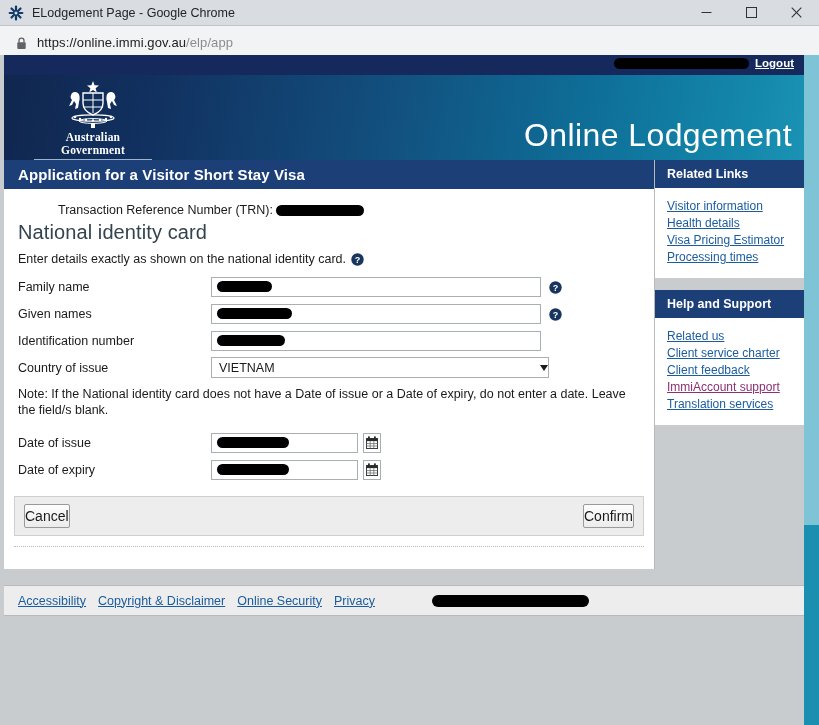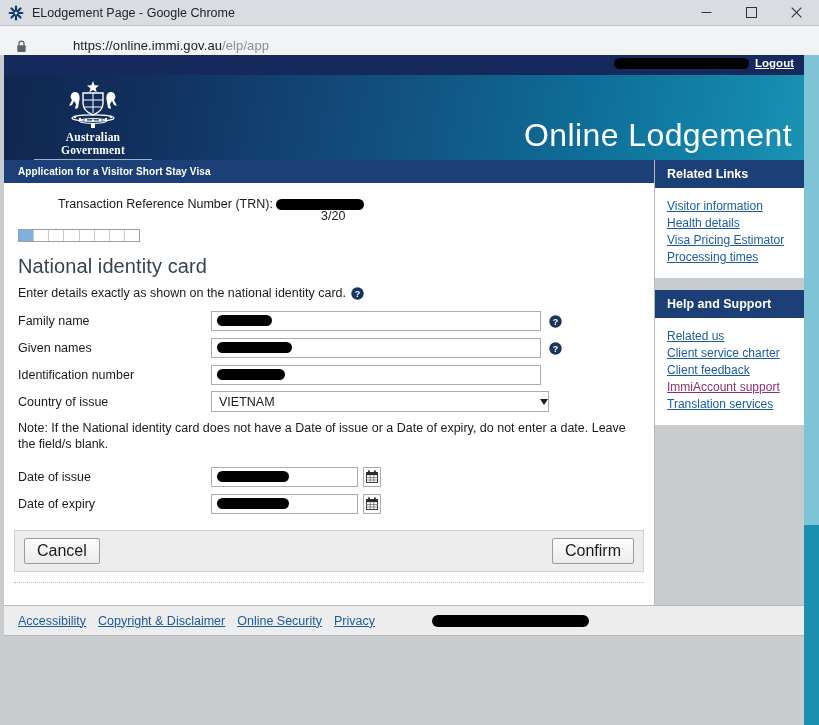--- a/index.html
+++ b/index.html
@@ -60,23 +60,22 @@
     justify-content: center;
     color: #303336;
   }
   .win-btn svg { display: block; }
 
   .urlbar {
     height: 40px;
     background: #f2f3f4;
     display: flex;
     align-items: center;
-    border-bottom: 1px solid #a21caf;
-    box-sizing: border-box;
-    gap: 36px;
+    border-bottom: 7px solid #a21caf;
+    box-sizing: border-box;
   }
   .lock-icon {
     margin-left: 16px;
     margin-right: 10px;
     width: 11px;
     height: 13px;
     flex: 0 0 auto;
   }
   .url-text {
     font-size: 13px;
@@ -184,21 +183,21 @@
   }
   .side-col {
     width: 153px;
     box-sizing: border-box;
     background: #c9cccf;
   }
 
   .section-head {
     background: #1d3f77;
     color: #ffffff;
-    font-size: 10px;
+    font-size: 15px;
     font-weight: bold;
     padding: 6px 0 6px 14px;
     letter-spacing: .1px;
   }
   .main-col .section-head { background: #1d3f77; }
 
   .main-inner { padding: 14px 14px 0 14px; }
 
   .trn-line {
     font-size: 12.5px;
@@ -333,26 +332,26 @@
     margin: 16px 10px 0 10px;
     background: #ededed;
     border: 1px solid #cfcfcf;
     padding: 7px 9px;
     display: flex;
     justify-content: space-between;
     align-items: center;
   }
   .btn {
     font-family: "Liberation Sans", sans-serif;
-    font-size: 16px;
+    font-size: 14px;
     color: #1a1a1a;
     background: linear-gradient(#fdfdfd, #ececed);
     border: 1px solid #9a9a9a;
     border-radius: 2px;
-    padding: 3px 12px;
+    padding: 3px 0;
     cursor: pointer;
   }
   .dotted-sep {
     margin: 10px 10px 0 10px;
     border-top: 1px dotted #b9bcbf;
   }
   .main-spacer { height: 22px; }
 
   
   .side-panel { background: #ffffff; }
@@ -517,33 +516,20 @@
 
         <div class="main-col">
           <div class="section-head">Application for a Visitor Short Stay Visa</div>
 
           <div class="main-inner">
             <div class="trn-line">
               <span>Transaction Reference Number (TRN):</span>
               <span class="redact" style="width:88px;height:11px;"></span>
             </div>
 
-            <div class="progress-row">
-              <span class="progress-count">3/20</span>
-              <div class="progress-bar">
-                <div class="progress-seg filled"></div>
-                <div class="progress-seg"></div>
-                <div class="progress-seg"></div>
-                <div class="progress-seg"></div>
-                <div class="progress-seg"></div>
-                <div class="progress-seg"></div>
-                <div class="progress-seg"></div>
-                <div class="progress-seg"></div>
-              </div>
-            </div>
 
             <h1 class="page-title">National identity card</h1>
 
             <div class="lede">
               <span>Enter details exactly as shown on the national identity card.</span>
               <span class="help-icon">
                 <svg width="13" height="13" viewBox="0 0 13 13">
                     <circle cx="6.5" cy="6.5" r="6.2" fill="#17355f"></circle>
                     <text x="6.5" y="9.8" font-family="Liberation Sans, sans-serif" font-size="9" font-weight="bold" fill="#ffffff" text-anchor="middle">?</text>
                   </svg>

